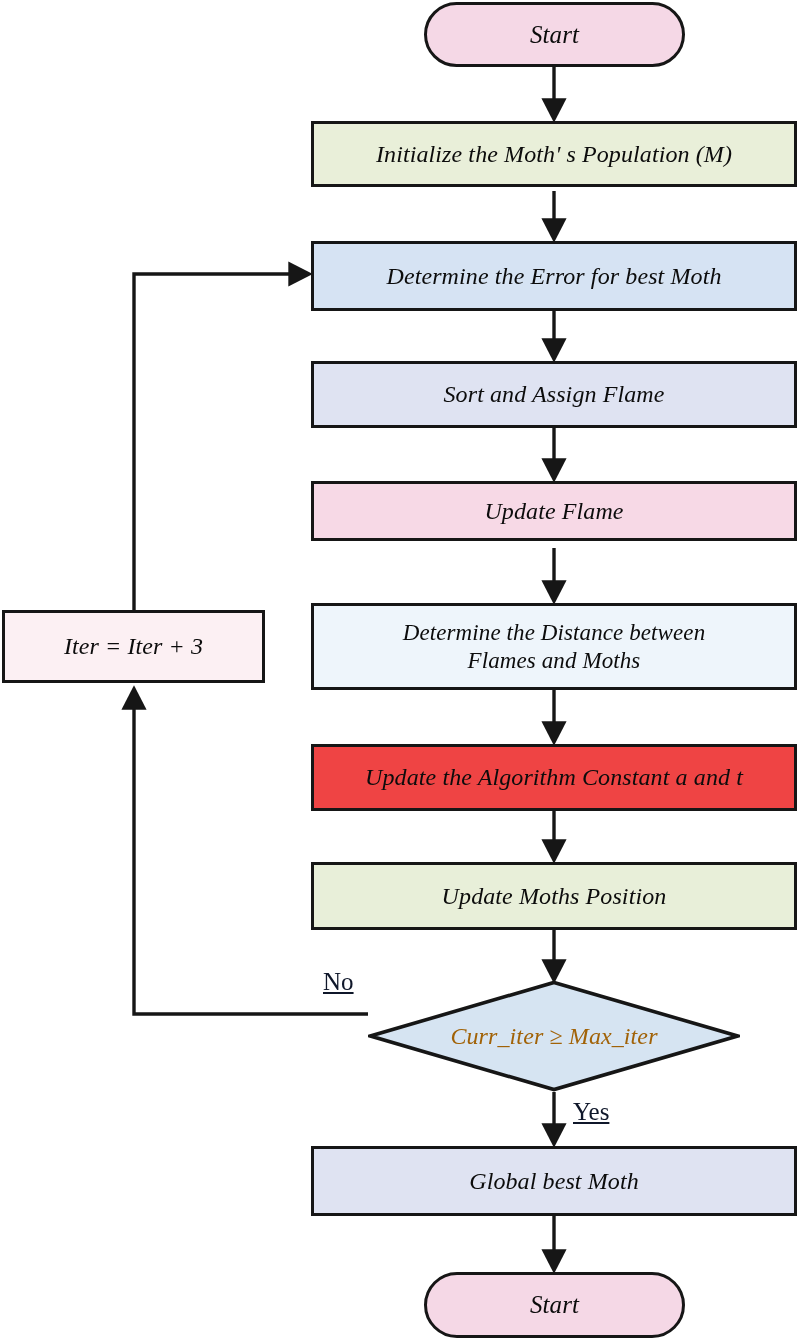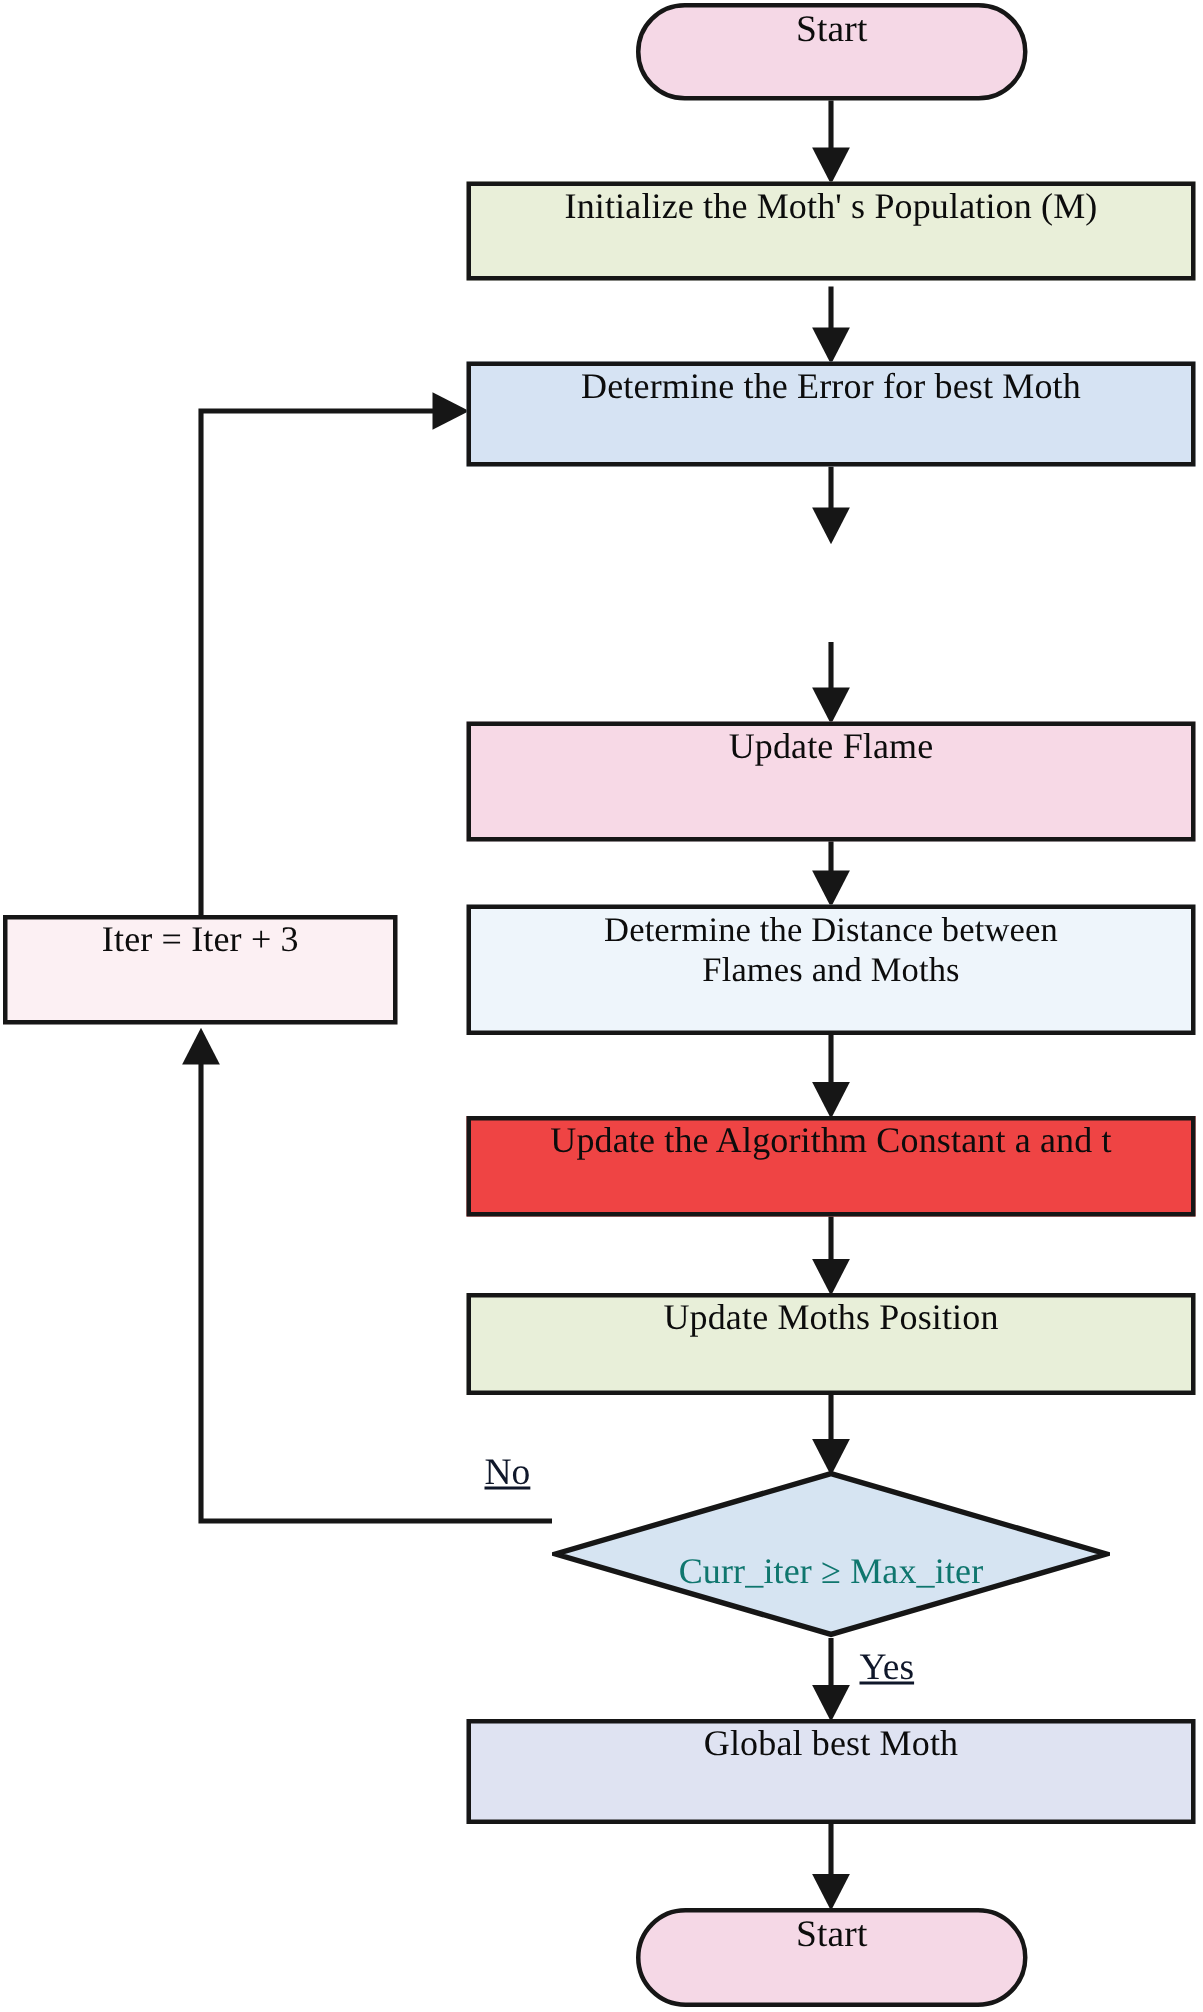--- a/index.html
+++ b/index.html
@@ -21,47 +21,49 @@
     left: 0; top: 0;
     width: 802px;
     height: 1341px;
     pointer-events: none;
   }
   .node {
     position: absolute;
     box-sizing: border-box;
     border: 3px solid #161616;
     display: flex;
+    align-items: center;
     justify-content: center;
     text-align: center;
     color: #0c0c0c;
     line-height: 1.18;
     letter-spacing: 0.1px;
+    font-style: italic;
   }
   .node .txt {
     display: block;
     padding: 0 8px;
     white-space: pre-line;
   }
   .terminator { border-radius: 34px; }
   .process { border-radius: 0; }
   .decision {
     border: none;
     background: transparent;
     padding: 0;
   }
   .decision .dlabel {
     position: absolute;
-    left: 0; top: 12px;
+    left: 0; top: 0;
     width: 100%;
     height: 100%;
     display: flex;
     align-items: center;
     justify-content: center;
-    color: #0f766e;
+    color: #a16207;
   }
   .edge-label {
     position: absolute;
     color: #0f172a;
     font-family: "Liberation Serif", "DejaVu Serif", serif;
     white-space: nowrap;
     text-decoration: underline;
   }
 </style>
 </head>
@@ -108,22 +110,25 @@
   </div>
 
   <div class="node process" style="left:311px; top:121px; width:486px; height:66px; background:#e9efd9; font-size:24px;">
     <span class="txt">Initialize the Moth' s Population (M)</span>
   </div>
 
   <div class="node process" style="left:311px; top:241px; width:486px; height:70px; background:#d6e3f3; font-size:24px;">
     <span class="txt">Determine the Error for best Moth</span>
   </div>
 
+  <div class="node process" style="left:311px; top:361px; width:486px; height:67px; background:#dfe3f2; font-size:24px;">
+    <span class="txt">Sort and Assign Flame</span>
+  </div>
 
-  <div class="node process" style="left:311px; top:481px; width:486px; height:80px; background:#f7d9e6; font-size:24px;">
+  <div class="node process" style="left:311px; top:481px; width:486px; height:60px; background:#f7d9e6; font-size:24px;">
     <span class="txt">Update Flame</span>
   </div>
 
   <div class="node process" style="left:311px; top:603px; width:486px; height:87px; background:#eef5fb; font-size:23px;">
     <span class="txt">Determine the Distance between
 Flames and Moths</span>
   </div>
 
   <div class="node process" style="left:311px; top:744px; width:486px; height:67px; background:#ef4444; font-size:24px;">
     <span class="txt">Update the Algorithm Constant a and t</span>

